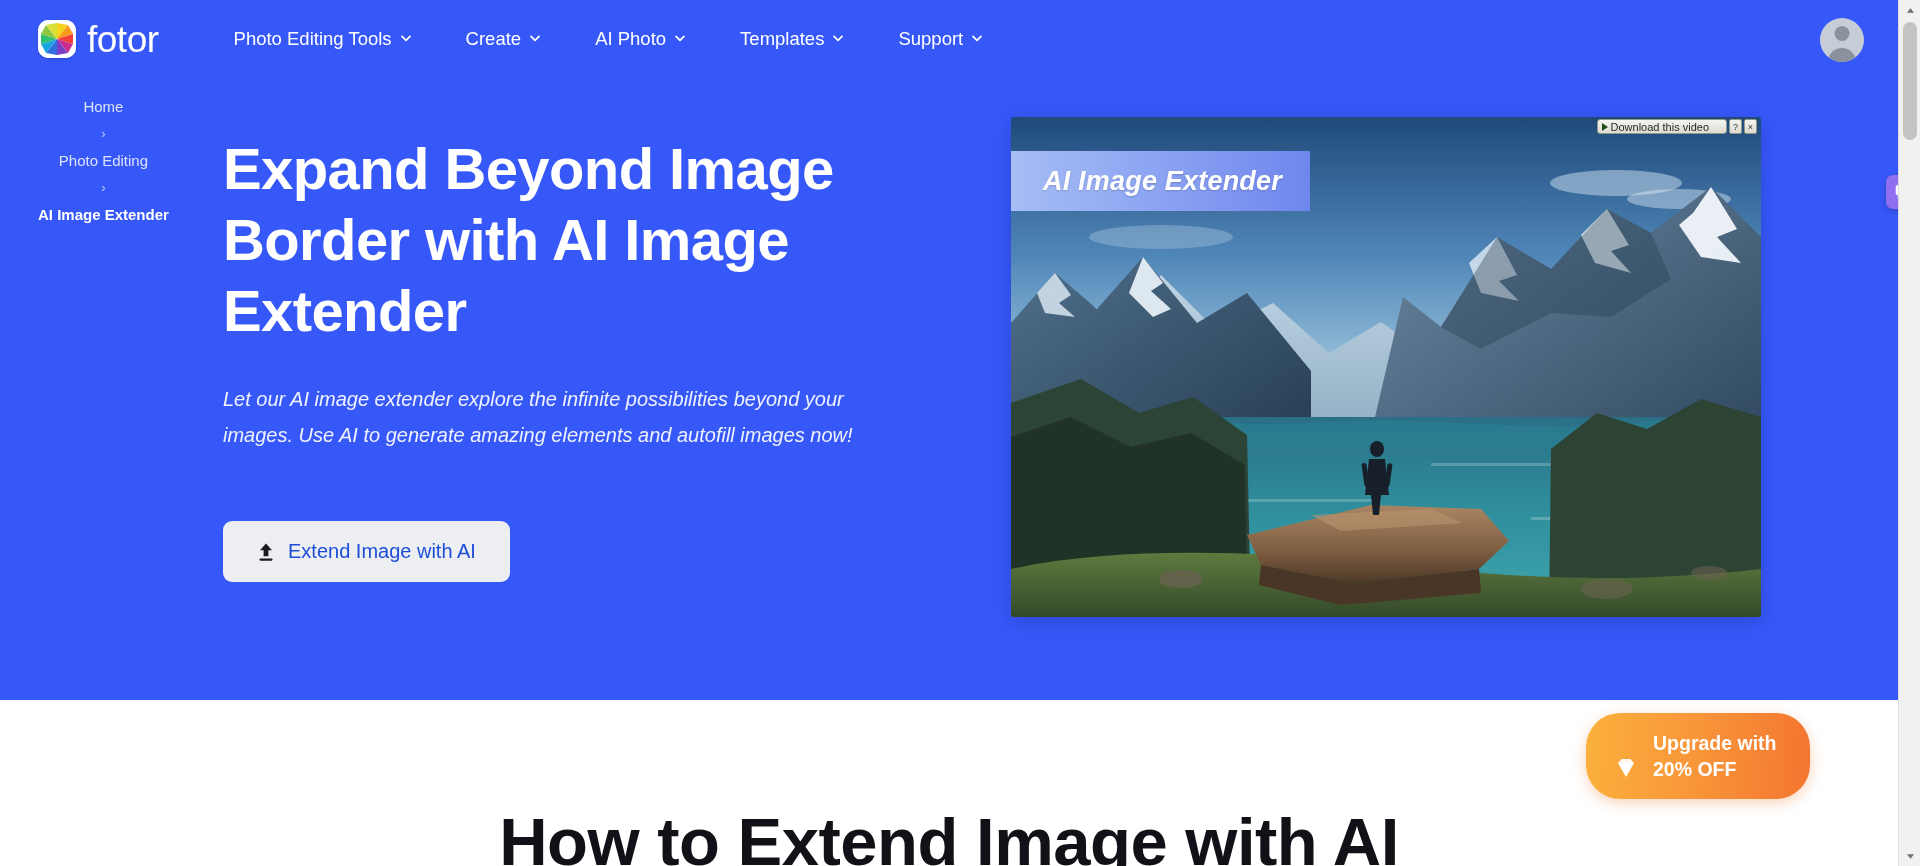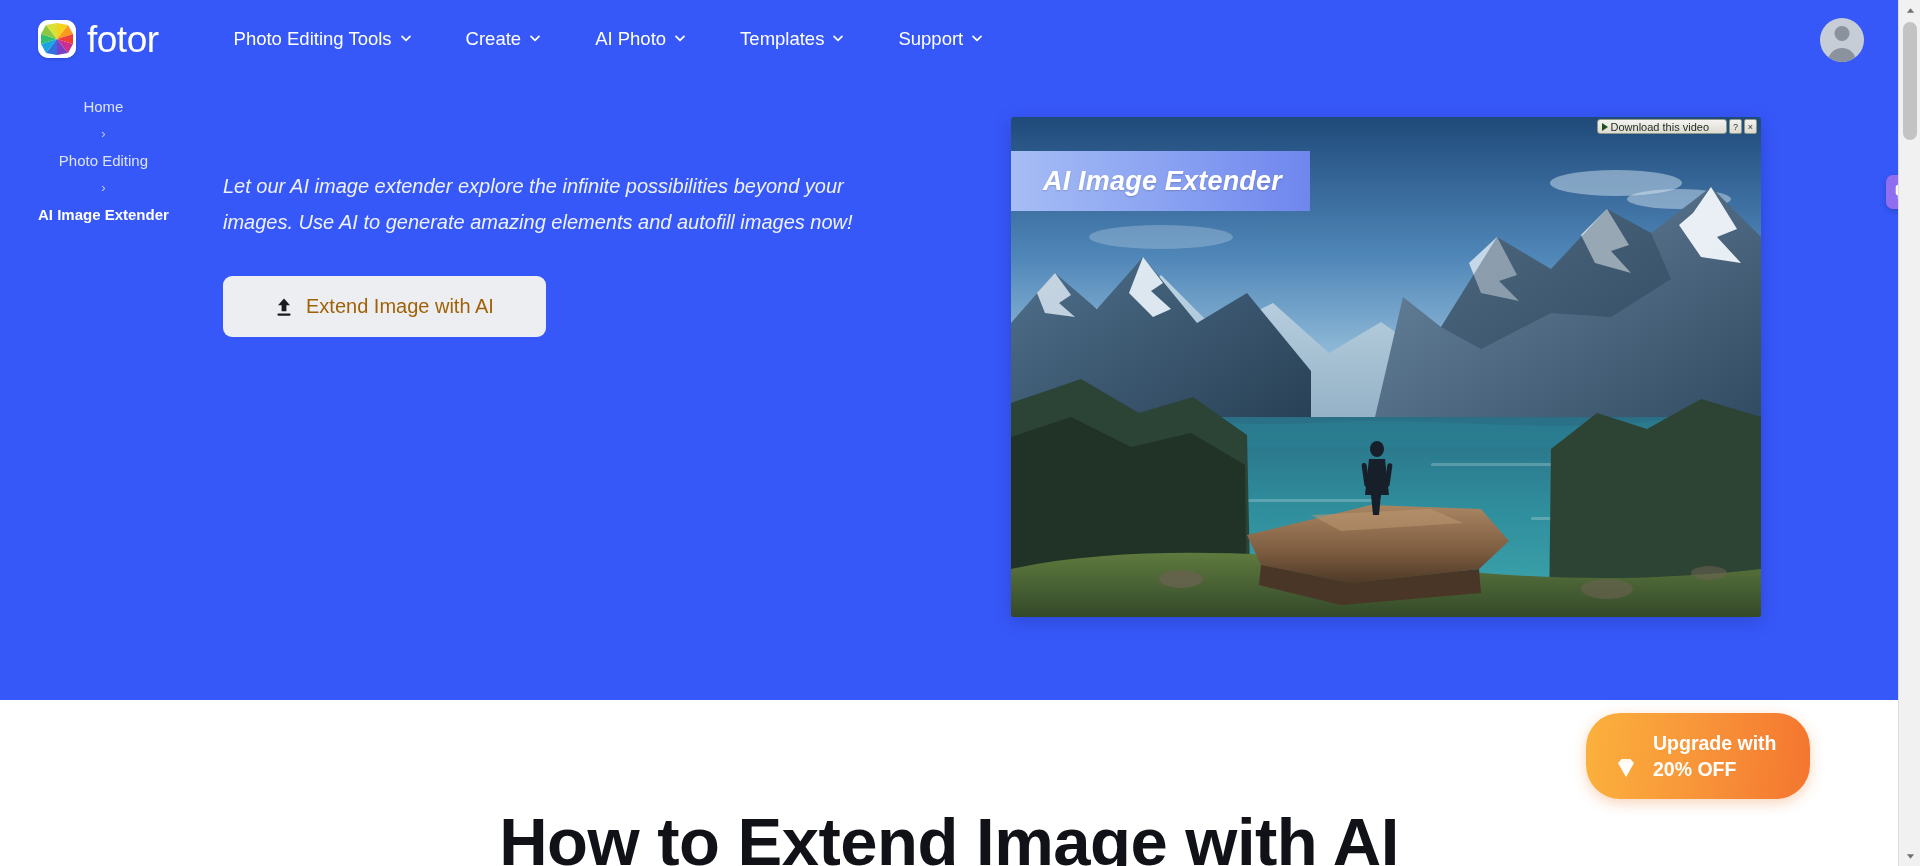--- a/index.html
+++ b/index.html
@@ -68,24 +68,24 @@
   .hero-left { position:absolute; left:223px; top:133px; width:710px; z-index:10; }
   .hero-title {
     color:#ffffff; font-size:58px; line-height:71px; font-weight:700;
     letter-spacing:-0.6px; max-width:620px;
   }
   .hero-sub {
     margin-top:35px; color:#eef1fe; font-size:20px; line-height:36px;
     font-weight:400; max-width:690px;font-style:italic;
   }
   .cta-btn {
-    margin-top:36px; display:inline-flex; align-items:center; gap:13px;
-    background:#eceef2; color:#a16207;
+    margin-top:68px; display:inline-flex; align-items:center; gap:13px;
+    background:#eceef2; color:#1d4ed8;
     font-size:20px; font-weight:500;
-    padding:19px 52px; border:none; border-radius:9px; cursor:pointer;
+    padding:19px 34px; border:none; border-radius:9px; cursor:pointer;
   }
   .upload-ico { display:inline-flex; width:18px; height:20px; }
 
   
   .hero-media {
     position:absolute; left:1011px; top:117px; width:750px; height:500px;
     border-radius:3px; overflow:hidden; z-index:10;
     box-shadow:0 4px 18px rgba(10,20,70,.22);
   }
   .hero-media svg { display:block; width:750px; height:500px; }
@@ -262,20 +262,21 @@
 
     <div class="breadcrumb">
       <span class="crumb">Home</span>
       <span class="crumb-sep">›</span>
       <span class="crumb">Photo Editing</span>
       <span class="crumb-sep">›</span>
       <span class="crumb current">AI Image Extender</span>
     </div>
 
     <div class="hero-left">
+      <h1 class="hero-title">Expand Beyond Image Border with AI Image Extender</h1>
       <p class="hero-sub">Let our AI image extender explore the infinite possibilities beyond your images. Use AI to generate amazing elements and autofill images now!</p>
       <button class="cta-btn">
         <span class="upload-ico">
           <svg viewBox="0 0 18 20" xmlns="http://www.w3.org/2000/svg">
             <path d="M9 1.5 L15 8.2 L11.4 8.2 L11.4 14.2 L6.6 14.2 L6.6 8.2 L3 8.2 Z" fill="#1b1b1f"></path>
             <rect x="2.4" y="16.4" width="13.2" height="2.3" rx="1.1" fill="#1b1b1f"></rect>
           </svg>
         </span>
         <span>Extend Image with AI</span>
       </button>

